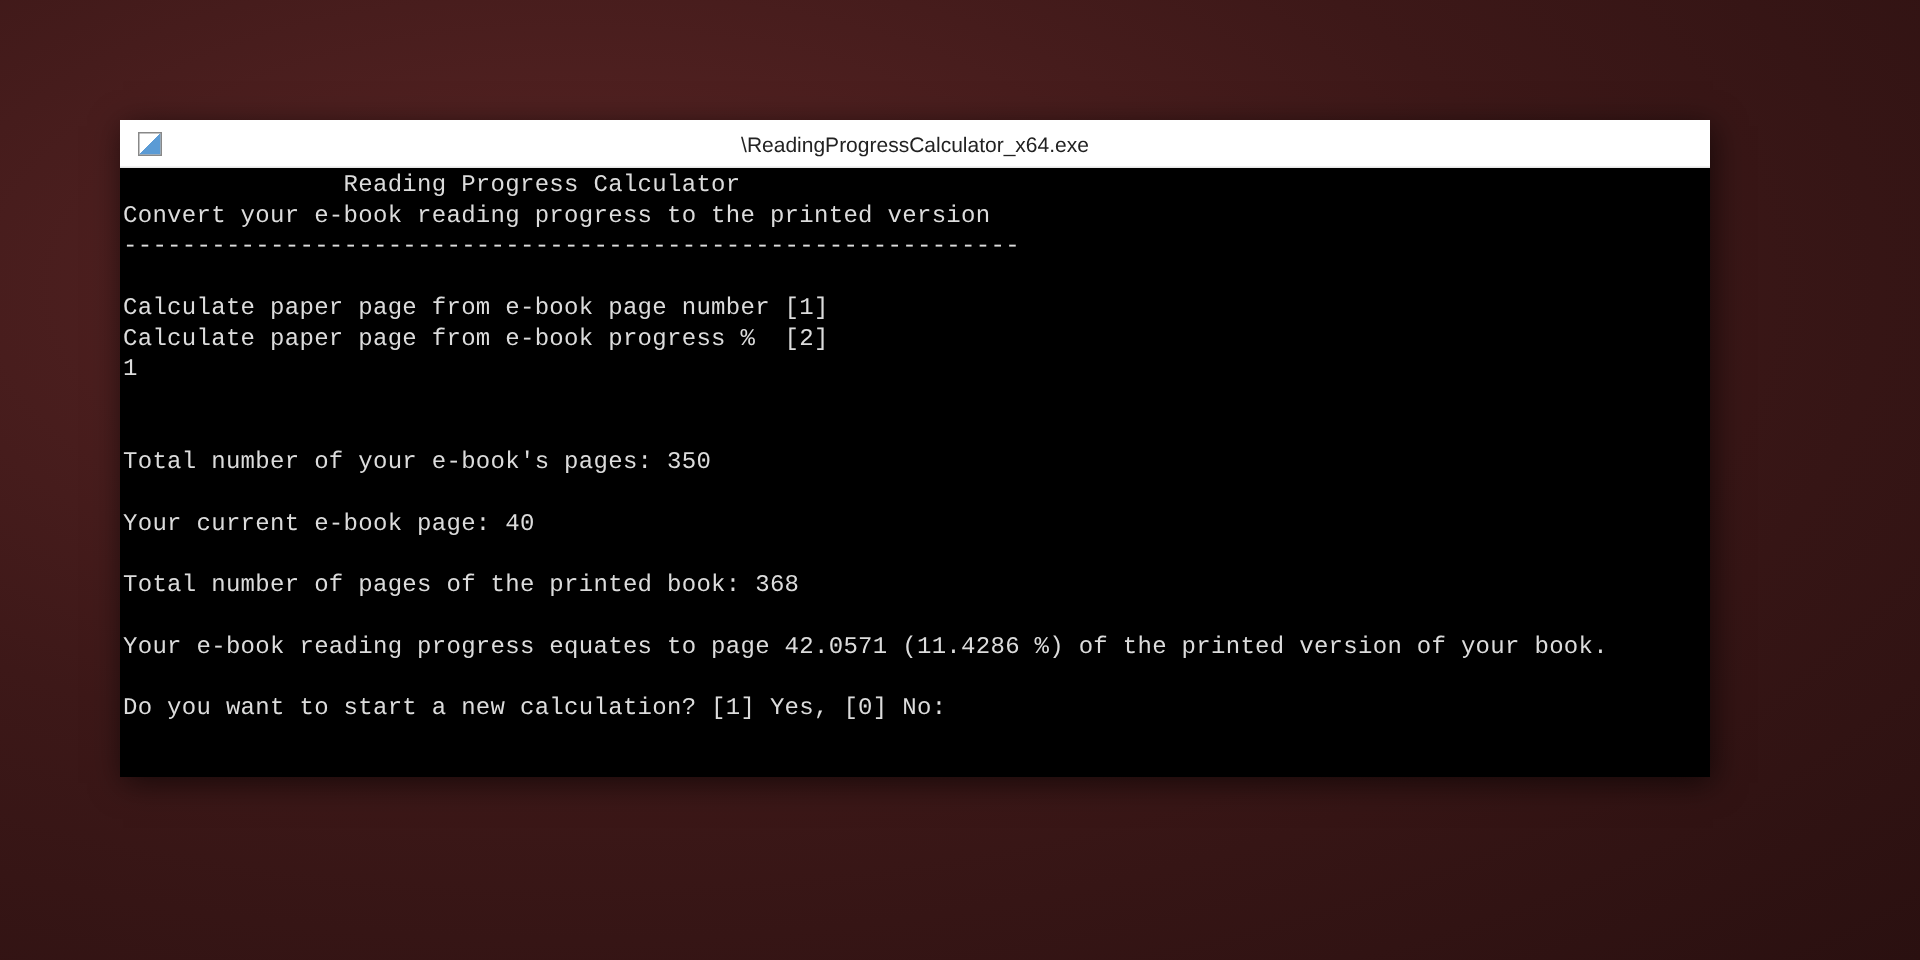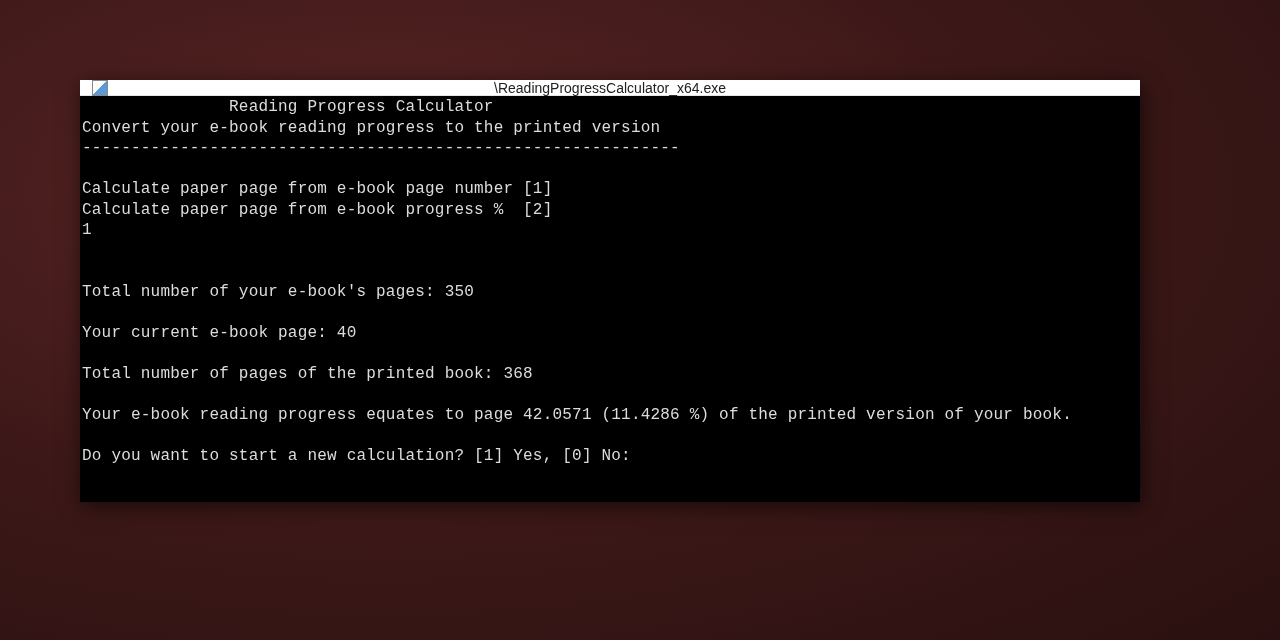--- a/index.html
+++ b/index.html
@@ -16,25 +16,25 @@
     }
     .window {
       position: absolute;
       left: 80px;
       top: 80px;
       width: 1060px;
       background: #fff;
       box-shadow: 2px 4px 20px rgba(0,0,0,0.6);
     }
     .titlebar {
-      height: 16px;
+      height: 32px;
       background: #ffffff;
       border-bottom: 1px solid #e5e5e5;
       display: flex;
-      align-items: flex-start;
+      align-items: center;
       position: relative;
     }
     .titlebar-icon {
       width: 16px;
       height: 16px;
       margin-left: 12px;
       display: inline-block;
       position: relative;
     }
     .titlebar-icon::before {

